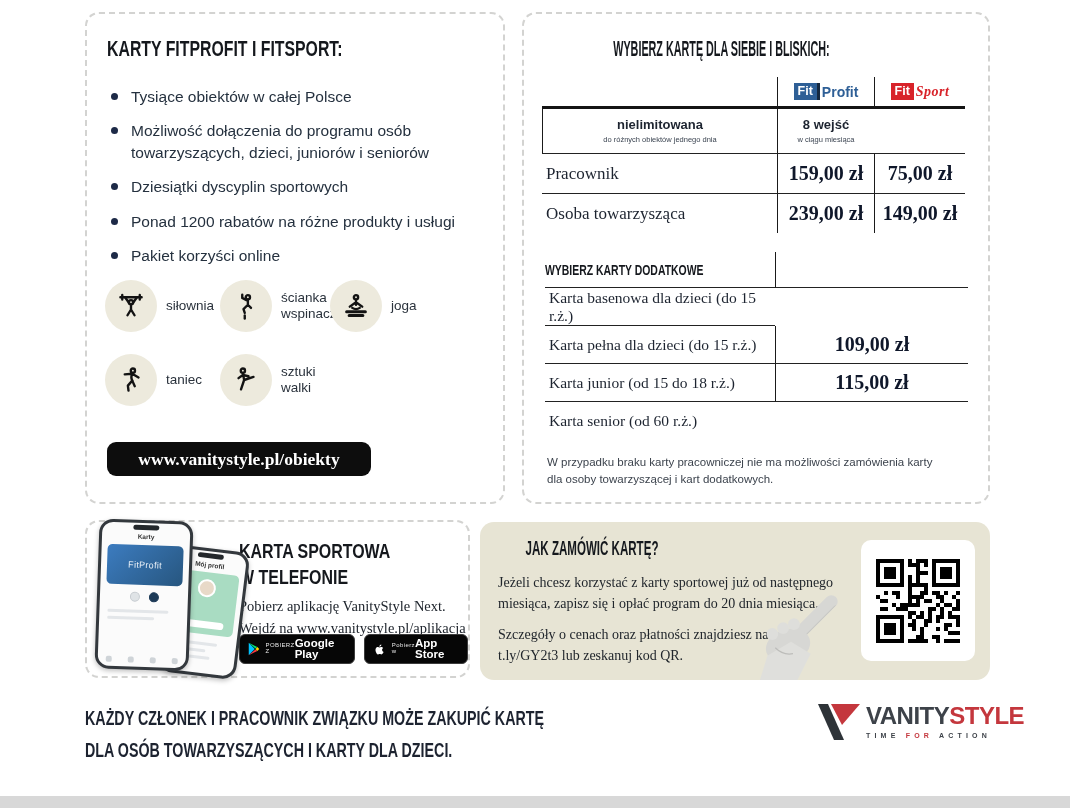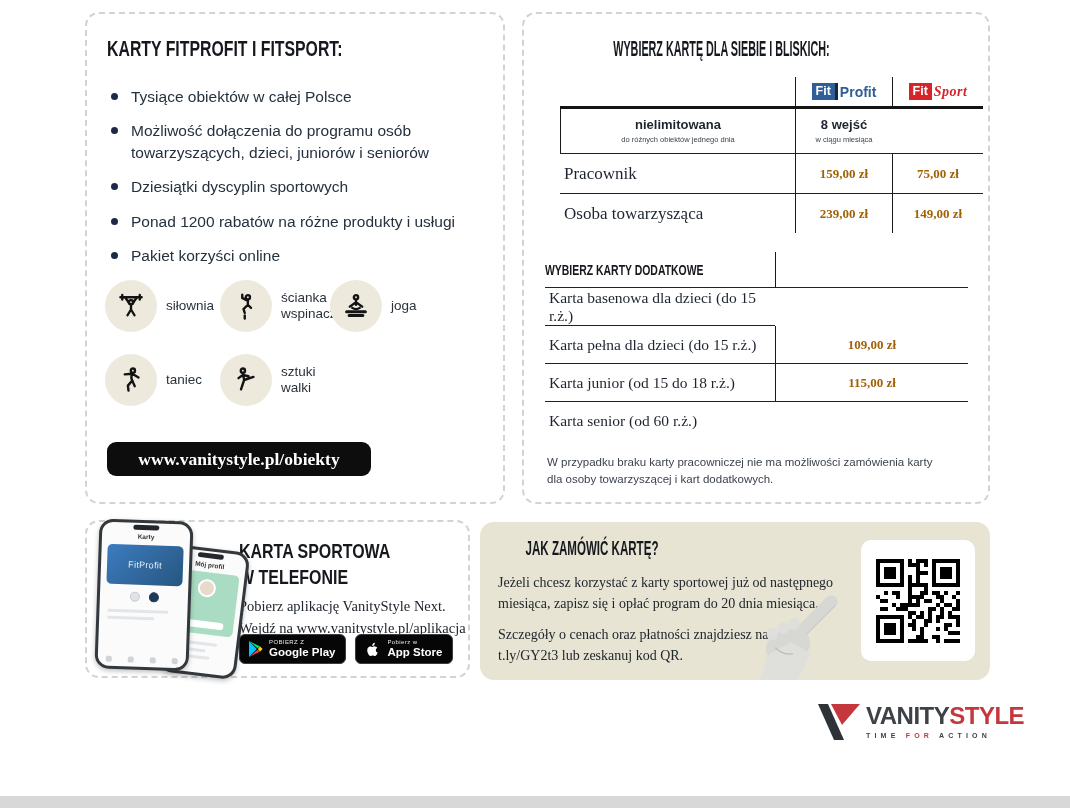--- a/index.html
+++ b/index.html
@@ -38,32 +38,32 @@
   .activity .lbl { font-size:13.5px; color:#2a323c; line-height:1.15; max-width:72px; }
   .url-button {
     position:absolute; left:20px; top:428px; width:264px; height:34px;
     background:#0d0d0d; border-radius:9px; border:none; color:#fff;
     font-family:"Liberation Serif", serif; font-weight:700; font-size:17.5px;
     display:flex; align-items:center; justify-content:center; cursor:pointer;
   }
   
   .pricing { left:522px; top:12px; width:468px; height:492px; }
   .pricing-title { position:absolute; left:23px; top:22px; font-size:22px; transform:scaleX(.7); }
-  .mtable { position:absolute; left:36px; top:63px; width:423px; }
+  .mtable { position:absolute; left:18px; top:63px; width:423px; }
   .mrow { display:grid; grid-template-columns:235px 97px 91px; }
   .mrow > div { display:flex; align-items:center; }
   .mrow .c2, .mrow .c3 { border-left:1.5px solid #1a1a1a; justify-content:center; flex-direction:column; text-align:center; }
   .mrow.hdr { height:32px; }
   .mrow.hdr > div { border-bottom:3px solid #141414; height:100%; }
   .mrow.hdr .c1 { border-bottom:3px solid #141414; }
   .mrow.entry { height:44px; }
   .mrow.price { height:40px; }
   .mrow.price > div { border-top:1.5px solid #222; }
   .rlabel { font-family:"Liberation Serif", serif; font-size:17px; color:#1d2430; padding-left:4px; }
-  .pval { font-family:"Liberation Serif", serif; font-weight:700; font-size:13px; color:#a16207; }
+  .pval { font-family:"Liberation Serif", serif; font-weight:700; font-size:20px; color:#0f172a; }
   .entry-main { font-size:13px; font-weight:700; color:#1d2430; line-height:1.1; }
   .entry-sub { font-size:7.5px; color:#3a4350; margin-top:2px; }
   .brand-logo { display:flex; align-items:center; gap:0; }
   .fit-box { color:#fff; font-weight:700; font-size:12.5px; padding:1px 4px 2px 4px; }
   .fit-box.blue { background:#2e5f96; }
   .fit-box.red { background:#d8232a; }
   .brand-bar { width:3px; height:17px; background:#16293f; }
   .brand-rest { font-weight:700; font-size:14px; margin-left:2px; }
   .brand-rest.blue { color:#2e5f96; }
   .brand-rest.red { color:#d8232a; font-family:"Liberation Serif", serif; font-style:italic; letter-spacing:.5px; }
@@ -99,21 +99,21 @@
   .scr-ava { position:absolute; top:7px; left:50%; transform:translateX(-50%); width:18px; height:18px; border-radius:50%; background:#e8d9c8; border:2px solid #fff; }
   .scr-btn { position:absolute; bottom:6px; left:10px; right:10px; height:7px; border-radius:4px; background:#fff; }
   .app-title { position:absolute; left:152px; top:16px; line-height:1.22; }
   .app-title .cond { font-size:21px; transform:scaleX(.76); display:block; }
   .app-desc { position:absolute; left:152px; top:74px; font-family:"Liberation Serif", serif; font-size:14.5px; color:#20262e; line-height:1.5; }
   .badges { position:absolute; left:152px; top:112px; display:flex; gap:9px; }
   .badge {
     height:30px; background:#060606; border-radius:6px; border:1px solid #3c3c3c;
     display:flex; align-items:center; gap:6px; padding:0 10px 0 8px; cursor:pointer; color:#fff;
   }
-  .badge .txt { display:flex; flex-direction:column; line-height:1; }
+  .badge .txt { display:flex; line-height:1;align-items:center; }
   .badge .small { font-size:6px; letter-spacing:.4px; margin-bottom:2px; color:#e8e8e8; }
   .badge .big { font-size:11.5px; font-weight:700; }
   
   .order-panel { position:absolute; left:480px; top:522px; width:510px; height:158px; background:#e7e4d4; border-radius:14px; overflow:hidden; }
   .order-title { position:absolute; left:18px; top:15px; font-size:20px; transform:scaleX(.76); }
   .order-p { position:absolute; font-family:"Liberation Serif", serif; font-size:14px; color:#21262c; line-height:1.5; }
   .order-p1 { left:18px; top:50px; width:360px; }
   .order-p2 { left:18px; top:102px; width:310px; }
   .hand { position:absolute; left:252px; top:64px; }
   .qr-box { position:absolute; left:381px; top:18px; width:114px; height:121px; background:#fff; border-radius:10px; display:flex; align-items:center; justify-content:center; }
@@ -490,20 +490,24 @@
           <rect x="60" y="4" width="28" height="28" fill="#000"></rect>
           <rect x="64" y="8" width="20" height="20" fill="#fff"></rect>
           <rect x="68" y="12" width="12" height="12" fill="#000"></rect>
           <rect x="4" y="60" width="28" height="28" fill="#000"></rect>
           <rect x="8" y="64" width="20" height="20" fill="#fff"></rect>
           <rect x="12" y="68" width="12" height="12" fill="#000"></rect>
         </svg>
     </div>
   </div>
 
+  <div class="claim">
+    <span class="cond">KAŻDY CZŁONEK I PRACOWNIK ZWIĄZKU MOŻE ZAKUPIĆ KARTĘ</span>
+    <span class="cond">DLA OSÓB TOWARZYSZĄCYCH I KARTY DLA DZIECI.</span>
+  </div>
 
   <div class="brandmark">
     <svg width="42" height="38" viewBox="0 0 42 38">
       <polygon points="13,0 42,0 24,21" fill="#c4373d"></polygon>
       <polygon points="0,0 10,0 26,36 16,36" fill="#2e3338"></polygon>
     </svg>
     <div class="brand-text">
       <div class="line1">
         <span class="v1">VANITY</span><span class="v2">STYLE</span>
       </div>

